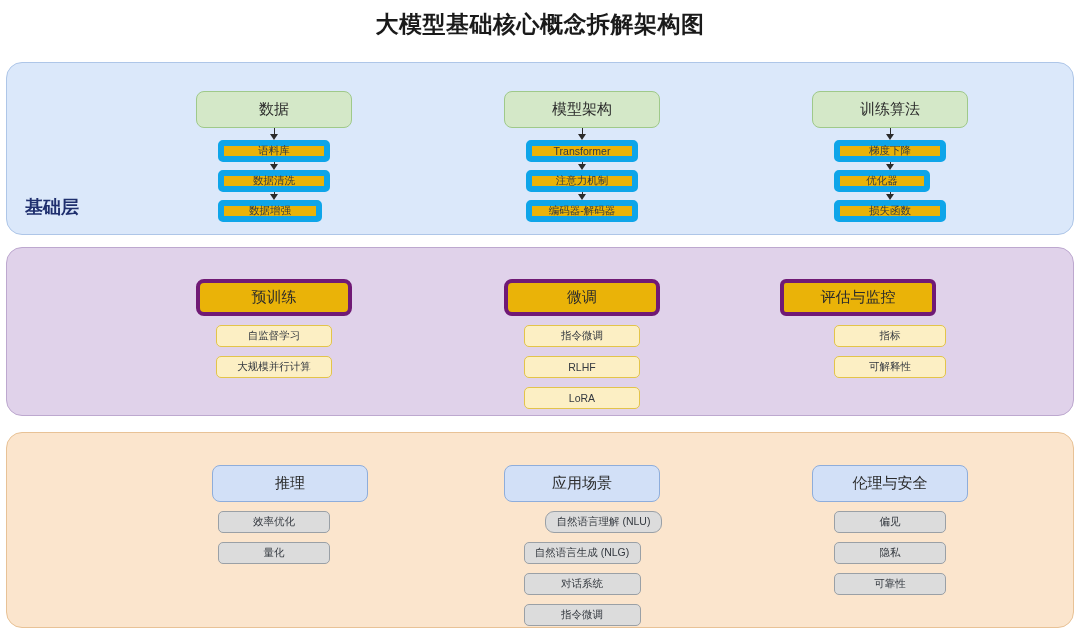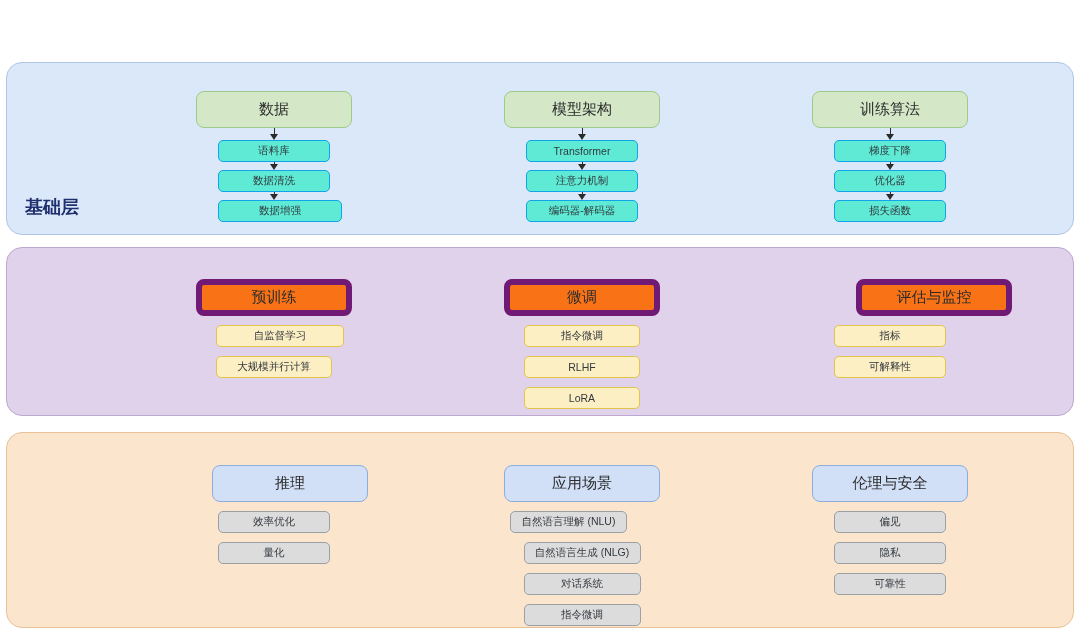--- a/index.html
+++ b/index.html
@@ -40,54 +40,55 @@
   .head-box{
     position:absolute;
     width:156px;height:37px;
     border-radius:8px;
     box-sizing:border-box;
     display:flex;align-items:center;justify-content:center;
     font-size:15px;font-weight:normal;
     color:#2b2b2b;
   }
   .head-green{background:#d4e8c8;border:1px solid #9fc98a;}
-  .head-pink {background:#f97316;border:6px solid #701a75;}
+  .head-pink {background:#eab308;border:4px solid #701a75;}
   .head-blue {background:#d2e0f7;border:1px solid #8eaddb;}
 
   .sub-box{
     position:absolute;
     height:22px;
     border-radius:5px;
     box-sizing:border-box;
     display:flex;align-items:center;justify-content:center;
     font-size:10.5px;
     color:#33383f;
     white-space:nowrap;
   }
-  .sub-orange{background:#5eead4;border:1px solid #0ea5e9;}
+  .sub-orange{background:#eab308;border:6px solid #0ea5e9;}
   .sub-yellow{background:#fcefc4;border:1px solid #e3c44a;}
   .sub-gray  {background:#dcdcdc;border:1px solid #9aa0a6;}
 
   .arrow{
     position:absolute;
     width:0;height:0;
     border-left:4px solid transparent;
     border-right:4px solid transparent;
     border-top:6px solid #2b2b2b;
   }
   .arrow-stem{
     position:absolute;
     width:1px;background:#2b2b2b;
   }
 </style>
 </head>
 <body>
 
 <div id="root">
 
+  <div class="page-title">大模型基础核心概念拆解架构图</div>
 
   <div class="layer" id="layer-0">
     <div class="layer-label">基础层</div>
   </div>
 
   <div class="layer" id="layer-1">
     <div class="layer-label">训练与优化</div>
   </div>
 
   <div class="layer" id="layer-2">
@@ -97,56 +98,56 @@
   <div id="nodes">
       <div class="head-box head-green" style="left: 196px; top: 91px;">数据</div>
       <div class="arrow-stem" style="left: 273.5px; top: 128px; height: 7px;"></div>
       <div class="arrow" style="left: 270px; top: 134px;"></div>
       <div class="sub-box sub-orange" style="left: 218px; top: 140px; width: 112px;">语料库</div>
       <div class="arrow-stem" style="left: 273.5px; top: 162px; height: 3px;"></div>
       <div class="arrow" style="left: 270px; top: 164px;"></div>
       <div class="sub-box sub-orange" style="left: 218px; top: 170px; width: 112px;">数据清洗</div>
       <div class="arrow-stem" style="left: 273.5px; top: 192px; height: 3px;"></div>
       <div class="arrow" style="left: 270px; top: 194px;"></div>
-      <div class="sub-box sub-orange" style="left: 218px; top: 200px; width: 124px;">数据增强</div>
+      <div class="sub-box sub-orange" style="left: 218px; top: 200px; width: 104px;">数据增强</div>
       <div class="head-box head-green" style="left: 504px; top: 91px;">模型架构</div>
       <div class="arrow-stem" style="left: 581.5px; top: 128px; height: 7px;"></div>
       <div class="arrow" style="left: 578px; top: 134px;"></div>
       <div class="sub-box sub-orange" style="left: 526px; top: 140px; width: 112px;">Transformer</div>
       <div class="arrow-stem" style="left: 581.5px; top: 162px; height: 3px;"></div>
       <div class="arrow" style="left: 578px; top: 164px;"></div>
       <div class="sub-box sub-orange" style="left: 526px; top: 170px; width: 112px;">注意力机制</div>
       <div class="arrow-stem" style="left: 581.5px; top: 192px; height: 3px;"></div>
       <div class="arrow" style="left: 578px; top: 194px;"></div>
       <div class="sub-box sub-orange" style="left: 526px; top: 200px; width: 112px;">编码器-解码器</div>
       <div class="head-box head-green" style="left: 812px; top: 91px;">训练算法</div>
       <div class="arrow-stem" style="left: 889.5px; top: 128px; height: 7px;"></div>
       <div class="arrow" style="left: 886px; top: 134px;"></div>
       <div class="sub-box sub-orange" style="left: 834px; top: 140px; width: 112px;">梯度下降</div>
       <div class="arrow-stem" style="left: 889.5px; top: 162px; height: 3px;"></div>
       <div class="arrow" style="left: 886px; top: 164px;"></div>
-      <div class="sub-box sub-orange" style="left: 834px; top: 170px; width: 112px;">优化器</div>
+      <div class="sub-box sub-orange" style="left: 834px; top: 170px; width: 96px;">优化器</div>
       <div class="arrow-stem" style="left: 889.5px; top: 192px; height: 3px;"></div>
       <div class="arrow" style="left: 886px; top: 194px;"></div>
       <div class="sub-box sub-orange" style="left: 834px; top: 200px; width: 112px;">损失函数</div>
       <div class="head-box head-pink" style="left: 196px; top: 279px;">预训练</div>
-      <div class="sub-box sub-yellow" style="left: 216px; top: 325px; width: 128px;">自监督学习</div>
+      <div class="sub-box sub-yellow" style="left: 216px; top: 325px; width: 116px;">自监督学习</div>
       <div class="sub-box sub-yellow" style="left: 216px; top: 356px; width: 116px;">大规模并行计算</div>
       <div class="head-box head-pink" style="left: 504px; top: 279px;">微调</div>
       <div class="sub-box sub-yellow" style="left: 524px; top: 325px; width: 116px;">指令微调</div>
       <div class="sub-box sub-yellow" style="left: 524px; top: 356px; width: 116px;">RLHF</div>
       <div class="sub-box sub-yellow" style="left: 524px; top: 387px; width: 116px;">LoRA</div>
-      <div class="head-box head-pink" style="left: 856px; top: 279px;">评估与监控</div>
+      <div class="head-box head-pink" style="left: 780px; top: 279px; border-radius: 6px;">评估与监控</div>
       <div class="sub-box sub-yellow" style="left: 834px; top: 325px; width: 112px;">指标</div>
       <div class="sub-box sub-yellow" style="left: 834px; top: 356px; width: 112px;">可解释性</div>
       <div class="head-box head-blue" style="left: 196px; top: 465px; margin-left: 16px;">推理</div>
       <div class="sub-box sub-gray" style="left: 218px; top: 511px; width: 112px;">效率优化</div>
       <div class="sub-box sub-gray" style="left: 218px; top: 542px; width: 112px;">量化</div>
       <div class="head-box head-blue" style="left: 504px; top: 465px;">应用场景</div>
-      <div class="sub-box sub-gray" style="left: 510px; top: 511px; width: 117px;">自然语言理解 (NLU)</div>
+      <div class="sub-box sub-gray" style="left: 545px; top: 511px; width: 117px; border-radius: 9px;">自然语言理解 (NLU)</div>
       <div class="sub-box sub-gray" style="left: 523.5px; top: 542px; width: 117px;">自然语言生成 (NLG)</div>
       <div class="sub-box sub-gray" style="left: 523.5px; top: 573px; width: 117px;">对话系统</div>
       <div class="sub-box sub-gray" style="left: 523.5px; top: 604px; width: 117px;">指令微调</div>
       <div class="head-box head-blue" style="left: 812px; top: 465px;">伦理与安全</div>
       <div class="sub-box sub-gray" style="left: 834px; top: 511px; width: 112px;">偏见</div>
       <div class="sub-box sub-gray" style="left: 834px; top: 542px; width: 112px;">隐私</div>
       <div class="sub-box sub-gray" style="left: 834px; top: 573px; width: 112px;">可靠性</div>
     </div>
 </div>
 

